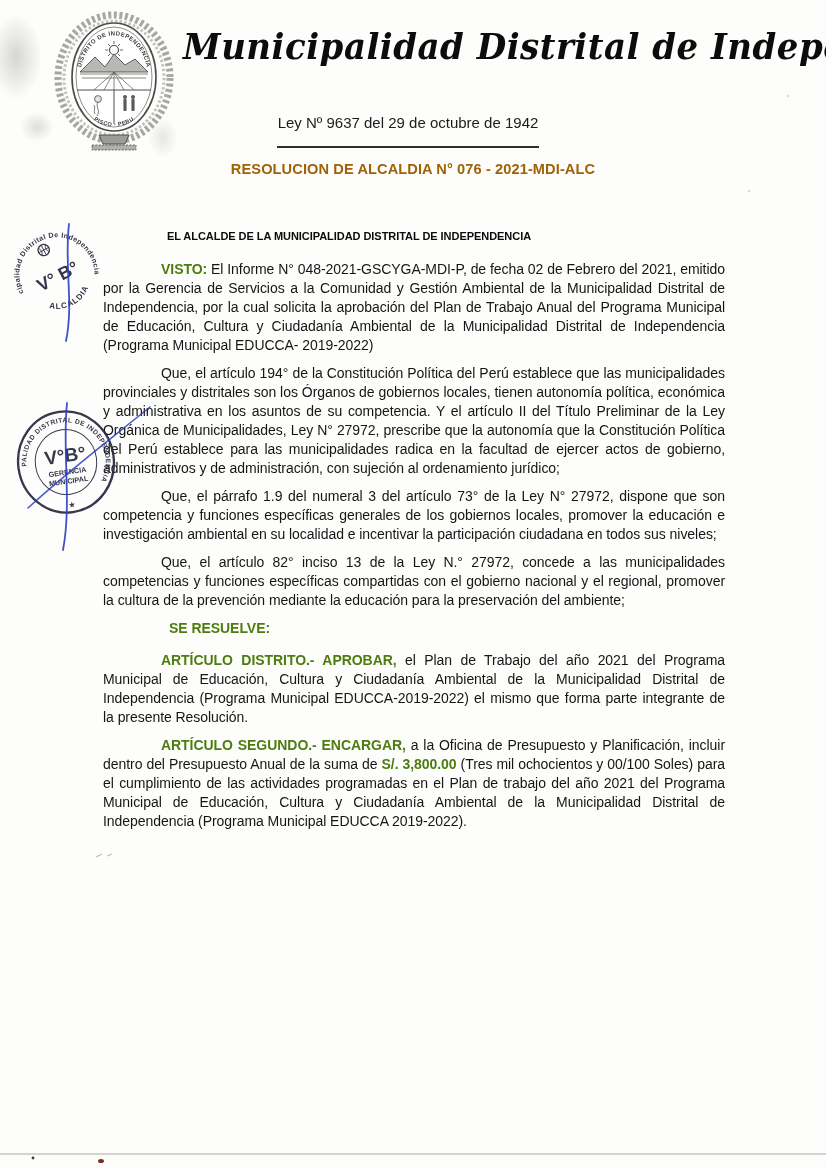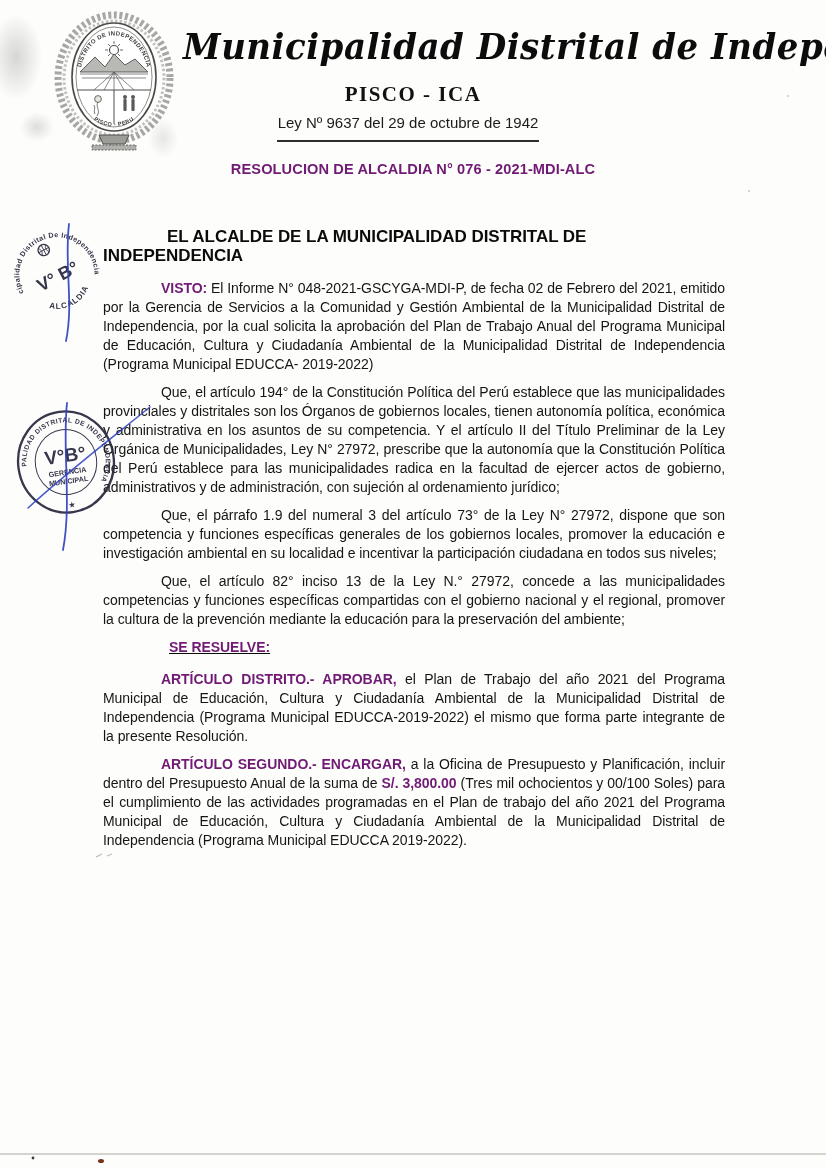--- a/index.html
+++ b/index.html
@@ -20,44 +20,44 @@
     text-align:center;white-space:nowrap;transform:scaleY(1.05);
   }
   .location{
     position:absolute;left:263px;top:82px;width:300px;
     font-family:"Liberation Serif",serif;font-weight:700;
     font-size:21px;letter-spacing:1.5px;text-align:center;color:#111;
   }
   .law-line{
     position:absolute;left:277px;top:114px;width:262px;
     font-size:15px;text-align:center;color:#1c1c1c;
-    padding-bottom:9px;border-bottom:2.5px solid #2e2e2e;
+    padding-bottom:15px;border-bottom:2.5px solid #2e2e2e;
   }
   .resolution-title{
     position:absolute;left:113px;top:161px;width:600px;
-    font-weight:700;font-size:14.6px;text-align:center;color:#701a75;
+    font-weight:700;font-size:14.6px;text-align:center;color:#a16207;
     letter-spacing:.1px;
   }
   .date-line{
     position:absolute;left:390px;top:196px;width:300px;
     font-weight:700;font-size:14.6px;text-align:right;color:#0e0e0e;
   }
   
   .doc-body{
     position:absolute;left:103px;top:227px;width:622px;
     font-size:14px;line-height:19px;letter-spacing:-.05px;
   }
   .doc-heading{
-    font-weight:700;font-size:17px;margin:0 0 14px 0;text-indent:64px;
+    font-weight:700;font-size:11px;margin:0 0 14px 0;text-indent:64px;
     color:#0b0b0b;
   }
   .para{margin:0 0 9px 0;text-indent:58px;text-align:justify;color:#151515;}
-  .para .b{font-weight:700;color:#701a75;}
+  .para .b{font-weight:700;color:#4d7c0f;}
   .para-heading{text-align:left;font-weight:700;text-indent:66px;margin-bottom:13px;color:#0b0b0b;}
-  .para-gap-top{text-decoration:underline;}
+  .para-gap-top{}
   .para-indent-lg{text-indent:74px;}
   
   .stamp{position:absolute;pointer-events:none;}
   .stamp-alcaldia{left:8px;top:226px;width:98px;height:98px;transform:rotate(-28deg);opacity:.92;}
   .stamp-gerencia{left:12px;top:406px;width:108px;height:112px;transform:rotate(-8deg);opacity:.93;}
   
   .pen-overlay{position:absolute;left:0;top:0;pointer-events:none;}
   .smudge{position:absolute;pointer-events:none;}
   .smudge-a{left:-10px;top:14px;width:52px;height:86px;
     background:radial-gradient(closest-side,rgba(140,140,136,.35),rgba(140,140,136,0));}
@@ -127,21 +127,20 @@
       <text font-family="Liberation Sans, sans-serif" font-size="5.6" font-weight="700" fill="#3c3c3a" letter-spacing=".4">
         <textPath href="#arcBottom" startOffset="50%" text-anchor="middle">PISCO - PERU</textPath>
       </text>
 
       <path d="M 47 125 L 77 125 L 73 134 L 51 134 Z" fill="#9c9c98" stroke="#4e4e4c" stroke-width="1"></path>
       <rect x="40" y="135" width="44" height="5" fill="#b0b0ac" stroke="#4e4e4c" stroke-width=".8" stroke-dasharray="2 1.4"></rect>
     </svg>
   </div>
 
   <div class="org-name">Municipalidad Distrital de Independencia</div>
-  <div class="location">PISCO - ICA</div>
   <div class="law-line">Ley Nº 9637 del 29 de octubre de 1942</div>
   <div class="resolution-title">RESOLUCION DE ALCALDIA N° 076 - 2021-MDI-ALC</div>
 
   <div class="doc-body">
     <p class="doc-heading">EL ALCALDE DE LA MUNICIPALIDAD DISTRITAL DE INDEPENDENCIA</p>
     <div>
         <p class="para"><span class="b">VISTO: </span><span>El Informe N° 048-2021-GSCYGA-MDI-P, de fecha 02 de Febrero del 2021, emitido por la Gerencia de Servicios a la Comunidad y Gestión Ambiental de la Municipalidad Distrital de Independencia, por la cual solicita la aprobación del Plan de Trabajo Anual del Programa Municipal de Educación, Cultura y Ciudadanía Ambiental de la Municipalidad Distrital de Independencia (Programa Municipal EDUCCA- 2019-2022)</span></p>
         <p class="para"><span>Que, el artículo 194° de la Constitución Política del Perú establece que las municipalidades provinciales y distritales son los Órganos de gobiernos locales, tienen autonomía política, económica y administrativa en los asuntos de su competencia. Y el artículo II del Título Preliminar de la Ley Orgánica de Municipalidades, Ley N° 27972, prescribe que la autonomía que la Constitución Política del Perú establece para las municipalidades radica en la facultad de ejercer actos de gobierno, administrativos y de administración, con sujeción al ordenamiento jurídico;</span></p>
         <p class="para"><span>Que, el párrafo 1.9 del numeral 3 del artículo 73° de la Ley N° 27972, dispone que son competencia y funciones específicas generales de los gobiernos locales, promover la educación e investigación ambiental en su localidad e incentivar la participación ciudadana en todos sus niveles;</span></p>
         <p class="para"><span>Que, el artículo 82° inciso 13 de la Ley N.° 27972, concede a las municipalidades competencias y funciones específicas compartidas con el gobierno nacional y el regional, promover la cultura de la prevención mediante la educación para la preservación del ambiente;</span></p>

